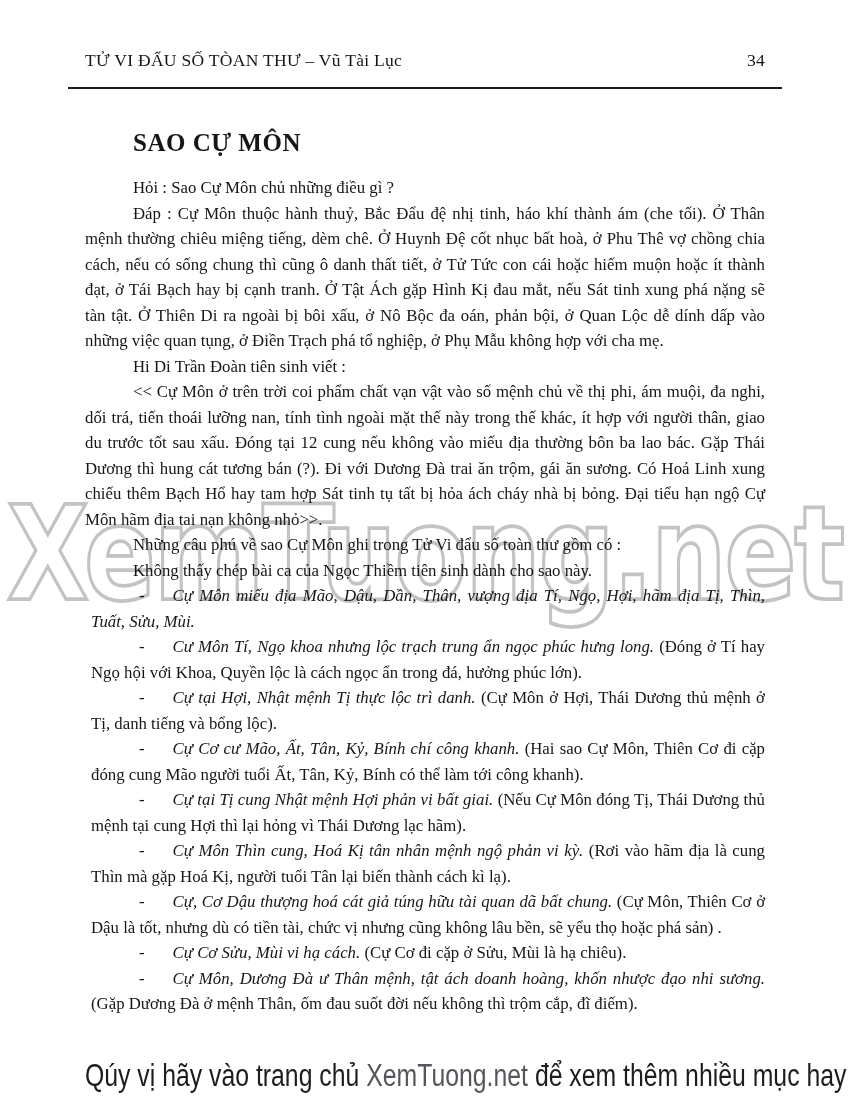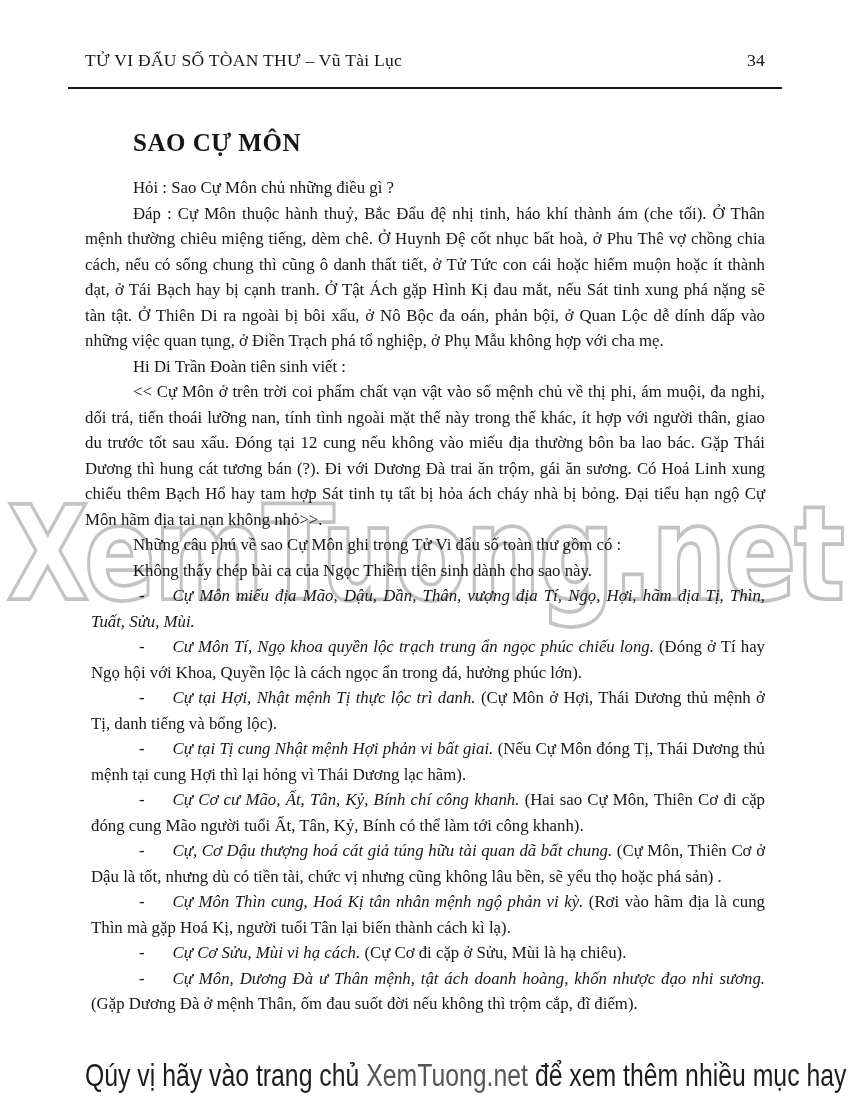--- a/index.html
+++ b/index.html
@@ -80,26 +80,26 @@
 
     <div class="body-text">
       <p>Hỏi : Sao Cự Môn chủ những điều gì ?</p>
       <p>Đáp : Cự Môn thuộc hành thuỷ, Bắc Đẩu đệ nhị tinh, háo khí thành ám (che tối). Ở Thân mệnh thường chiêu miệng tiếng, dèm chê. Ở Huynh Đệ cốt nhục bất hoà, ở Phu Thê vợ chồng chia cách, nếu có sống chung thì cũng ô danh thất tiết, ở Tử Tức con cái hoặc hiếm muộn hoặc ít thành đạt, ở Tái Bạch hay bị cạnh tranh. Ở Tật Ách gặp Hình Kị đau mắt, nếu Sát tinh xung phá nặng sẽ tàn tật. Ở Thiên Di ra ngoài bị bôi xấu, ở Nô Bộc đa oán, phản bội, ở Quan Lộc dễ dính dấp vào những việc quan tụng, ở Điền Trạch phá tổ nghiệp, ở Phụ Mẫu không hợp với cha mẹ.</p>
       <p>Hi Di Trần Đoàn tiên sinh viết :</p>
       <p>&lt;&lt; Cự Môn ở trên trời coi phẩm chất vạn vật vào số mệnh chủ về thị phi, ám muội, đa nghi, dối trá, tiến thoái lưỡng nan, tính tình ngoài mặt thế này trong thế khác, ít hợp với người thân, giao du trước tốt sau xấu. Đóng tại 12 cung nếu không vào miếu địa thường bôn ba lao bác. Gặp Thái Dương thì hung cát tương bán (?). Đi với Dương Đà trai ăn trộm, gái ăn sương. Có Hoả Linh xung chiếu thêm Bạch Hổ hay tam hợp Sát tinh tụ tất bị hỏa ách cháy nhà bị bỏng. Đại tiểu hạn ngộ Cự Môn hãm địa tai nạn không nhỏ&gt;&gt;.</p>
       <p>Những câu phú về sao Cự Môn ghi trong Tử Vi đẩu số toàn thư gồm có :</p>
       <p>Không thấy chép bài ca của Ngọc Thiềm tiên sinh dành cho sao này.</p>
 
       <p class="li"><span class="dash">-</span><span class="lead">Cự Môn miếu địa Mão, Dậu, Dần, Thân, vượng địa Tí, Ngọ, Hợi, hãm địa Tị, Thìn, Tuất, Sửu, Mùi.</span> <span class="rest"></span></p>
-      <p class="li"><span class="dash">-</span><span class="lead">Cư Môn Tí, Ngọ khoa quyền lộc trạch trung ẩn ngọc phúc chiếu long.</span> <span class="rest">(Đóng ở Tí hay Ngọ hội với Khoa, Quyền lộc là cách ngọc ẩn trong đá, hưởng phúc lớn).</span></p>
+      <p class="li"><span class="dash">-</span><span class="lead">Cư Môn Tí, Ngọ khoa nhưng lộc trạch trung ẩn ngọc phúc hưng long.</span> <span class="rest">(Đóng ở Tí hay Ngọ hội với Khoa, Quyền lộc là cách ngọc ẩn trong đá, hưởng phúc lớn).</span></p>
       <p class="li"><span class="dash">-</span><span class="lead">Cự tại Hợi, Nhật mệnh Tị thực lộc trì danh.</span> <span class="rest">(Cự Môn ở Hợi, Thái Dương thủ mệnh ở Tị, danh tiếng và bổng lộc).</span></p>
+      <p class="li"><span class="dash">-</span><span class="lead">Cự Cơ cư Mão, Ất, Tân, Kỷ, Bính chí công khanh.</span> <span class="rest">(Hai sao Cự Môn, Thiên Cơ đi cặp đóng cung Mão người tuổi Ất, Tân, Kỷ, Bính có thể làm tới công khanh).</span></p>
       <p class="li"><span class="dash">-</span><span class="lead">Cự tại Tị cung Nhật mệnh Hợi phản vi bất giai.</span> <span class="rest">(Nếu Cự Môn đóng Tị, Thái Dương thủ mệnh tại cung Hợi thì lại hỏng vì Thái Dương lạc hãm).</span></p>
-      <p class="li"><span class="dash">-</span><span class="lead">Cự Cơ cư Mão, Ất, Tân, Kỷ, Bính chí công khanh.</span> <span class="rest">(Hai sao Cự Môn, Thiên Cơ đi cặp đóng cung Mão người tuổi Ất, Tân, Kỷ, Bính có thể làm tới công khanh).</span></p>
+      <p class="li"><span class="dash">-</span><span class="lead">Cự Môn Thìn cung, Hoá Kị tân nhân mệnh ngộ phản vi kỳ.</span> <span class="rest">(Rơi vào hãm địa là cung Thìn mà gặp Hoá Kị, người tuổi Tân lại biến thành cách kì lạ).</span></p>
       <p class="li"><span class="dash">-</span><span class="lead">Cự, Cơ Dậu thượng hoá cát giả túng hữu tài quan dã bất chung.</span> <span class="rest">(Cự Môn, Thiên Cơ ở Dậu là tốt, nhưng dù có tiền tài, chức vị nhưng cũng không lâu bền, sẽ yểu thọ hoặc phá sản) .</span></p>
-      <p class="li"><span class="dash">-</span><span class="lead">Cự Môn Thìn cung, Hoá Kị tân nhân mệnh ngộ phản vi kỳ.</span> <span class="rest">(Rơi vào hãm địa là cung Thìn mà gặp Hoá Kị, người tuổi Tân lại biến thành cách kì lạ).</span></p>
       <p class="li"><span class="dash">-</span><span class="lead">Cự Cơ Sửu, Mùi vi hạ cách.</span> <span class="rest">(Cự Cơ đi cặp ở Sửu, Mùi là hạ chiêu).</span></p>
       <p class="li"><span class="dash">-</span><span class="lead">Cự Môn, Dương Đà ư Thân mệnh, tật ách doanh hoàng, khốn nhược đạo nhi sương.</span> <span class="rest">(Gặp Dương Đà ở mệnh Thân, ốm đau suốt đời nếu không thì trộm cắp, đĩ điếm).</span></p>
 
     </div>
   </div>
 
   <div class="footer">
     <span>Qúy vị hãy vào trang chủ </span><span class="brand">XemTuong.net</span><span> để xem thêm nhiều mục hay khác</span>
   </div>
 

